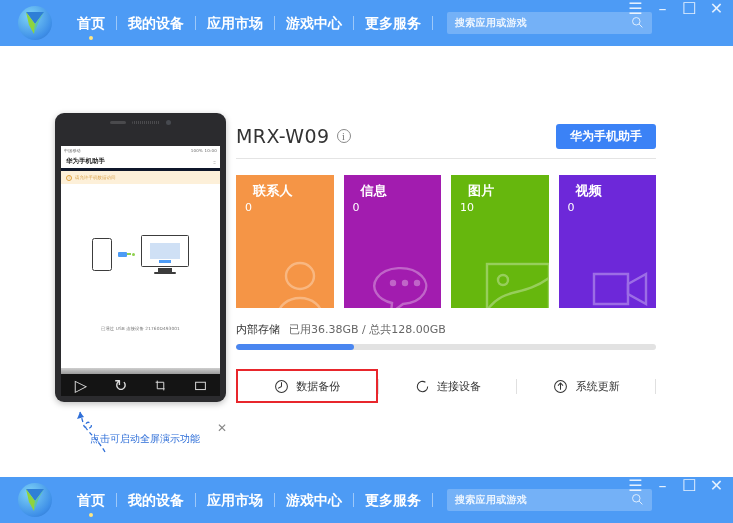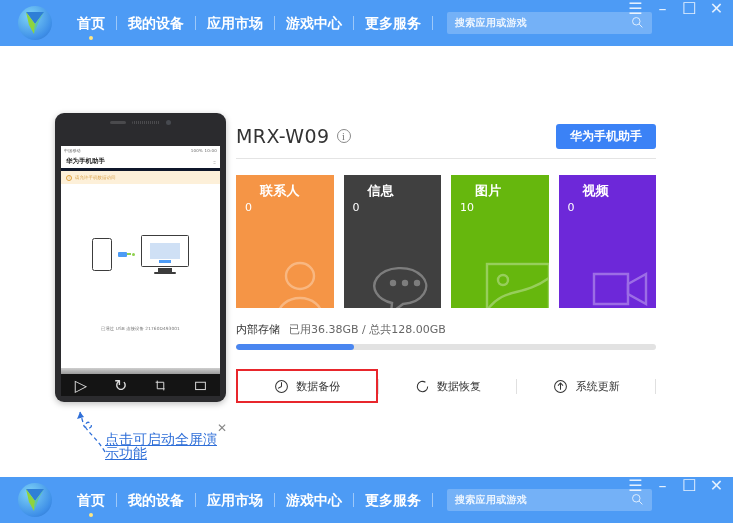--- a/index.html
+++ b/index.html
@@ -156,22 +156,22 @@
     justify-content: space-around;
   }
   .pn-icon { width: 14px; height: 14px; color: #dcdcdc; display: flex; align-items: center; justify-content: center; cursor: pointer; }
 
   
   .annotation {
     position: absolute; left: 60px; top: 404px; width: 180px; height: 55px;
   }
   .anno-svg { position: absolute; left: 0; top: 0; }
   .anno-text {
-    position: absolute; left: 45px; top: 28px; width: 125px;
-    font-size: 14px; color: #2f6fd8; line-height: 14px; text-decoration: underline;
+    position: absolute; left: 30px; top: 28px; width: 125px;
+    font-size: 10px; color: #2f6fd8; line-height: 14px;
   }
   .anno-close {
     position: absolute; left: 157px; top: 18px;
     font-size: 12px; color: #888; cursor: pointer; line-height: 1;
   }
 
   
   .panel { position: absolute; left: 236px; top: 120px; width: 420px; }
 
   .dev-row {
@@ -192,21 +192,21 @@
     border: none; border-radius: 3px; padding: 0 14px; height: 25px;
     cursor: pointer; white-space: nowrap;
   }
   .divider { height: 1px; background: #e4e4e4; margin-top: 6px; }
 
   
   .tiles { display: flex; gap: 10px; margin-top: 16px; }
   .tile {
     flex: 1; height: 133px; position: relative; overflow: hidden; cursor: pointer;
   }
-  .tile-label { position: absolute; left: 24px; top: 7px; color: #fff;
+  .tile-label { position: absolute; left: 17px; top: 7px; color: #fff;
     font-size: 13px; font-weight: bold; letter-spacing: 0.3px; }
   .tile-count { position: absolute; left: 9px; top: 26px; color: #fff;
     font-size: 11px; }
   .tile-art { position: absolute; right: -6px; bottom: -10px; opacity: 0.32; }
 
   
   .storage { margin-top: 14px; }
   .storage-line { display: flex; align-items: baseline; gap: 9px; }
   .storage-label { font-size: 11px; color: #333; font-weight: normal; }
   .storage-value { font-size: 11px; color: #666; text-align: center; }
@@ -353,21 +353,21 @@
 
       <div class="tile" style="background:#F59546">
         <span class="tile-label">联系人</span>
         <span class="tile-count">0</span>
         <svg class="tile-art" width="70" height="60" viewBox="0 0 70 60">
           <ellipse cx="30" cy="18" rx="14" ry="13" fill="none" stroke="#fff" stroke-width="2.4"></ellipse>
           <path d="M8 58 a22 18 0 0 1 44 0" fill="none" stroke="#fff" stroke-width="2.4"></path>
         </svg>
       </div>
 
-      <div class="tile" style="background:#404040">
+      <div class="tile" style="background:#a21caf">
         <span class="tile-label">信息</span>
         <span class="tile-count">0</span>
         <svg class="tile-art" width="78" height="62" viewBox="0 0 78 62">
           <path d="M8 22 a26 18 0 1 1 26 26 l-12 9 l1 -10 a26 18 0 0 1 -15 -25z" fill="none" stroke="#fff" stroke-width="2.4"></path>
           <circle cx="24" cy="27" r="3.2" fill="#fff"></circle>
             <circle cx="36" cy="27" r="3.2" fill="#fff"></circle>
             <circle cx="48" cy="27" r="3.2" fill="#fff"></circle>
         </svg>
       </div>
 
@@ -414,21 +414,21 @@
         <span class="action-label">数据备份</span>
       </div>
       <div class="action-sep"></div>
 
       <div class="action">
         <span class="action-icon">
           <svg viewBox="0 0 16 16" width="15" height="15">
               <path d="M13.5 8 a5.5 5.5 0 1 1 -2.4 -4.5" fill="none" stroke="#333" stroke-width="1.1"></path>
             </svg>
         </span>
-        <span class="action-label">数据恢复</span>
+        <span class="action-label">连接设备</span>
       </div>
       <div class="action-sep"></div>
 
       <div class="action">
         <span class="action-icon">
           <svg viewBox="0 0 16 16" width="15" height="15">
               <circle cx="8" cy="8" r="6.3" fill="none" stroke="#333" stroke-width="1.1"></circle>
               <path d="M8 11.5 L8 4.5 M5.3 7 L8 4.2 L10.7 7" fill="none" stroke="#333" stroke-width="1.1"></path>
             </svg>
         </span>

